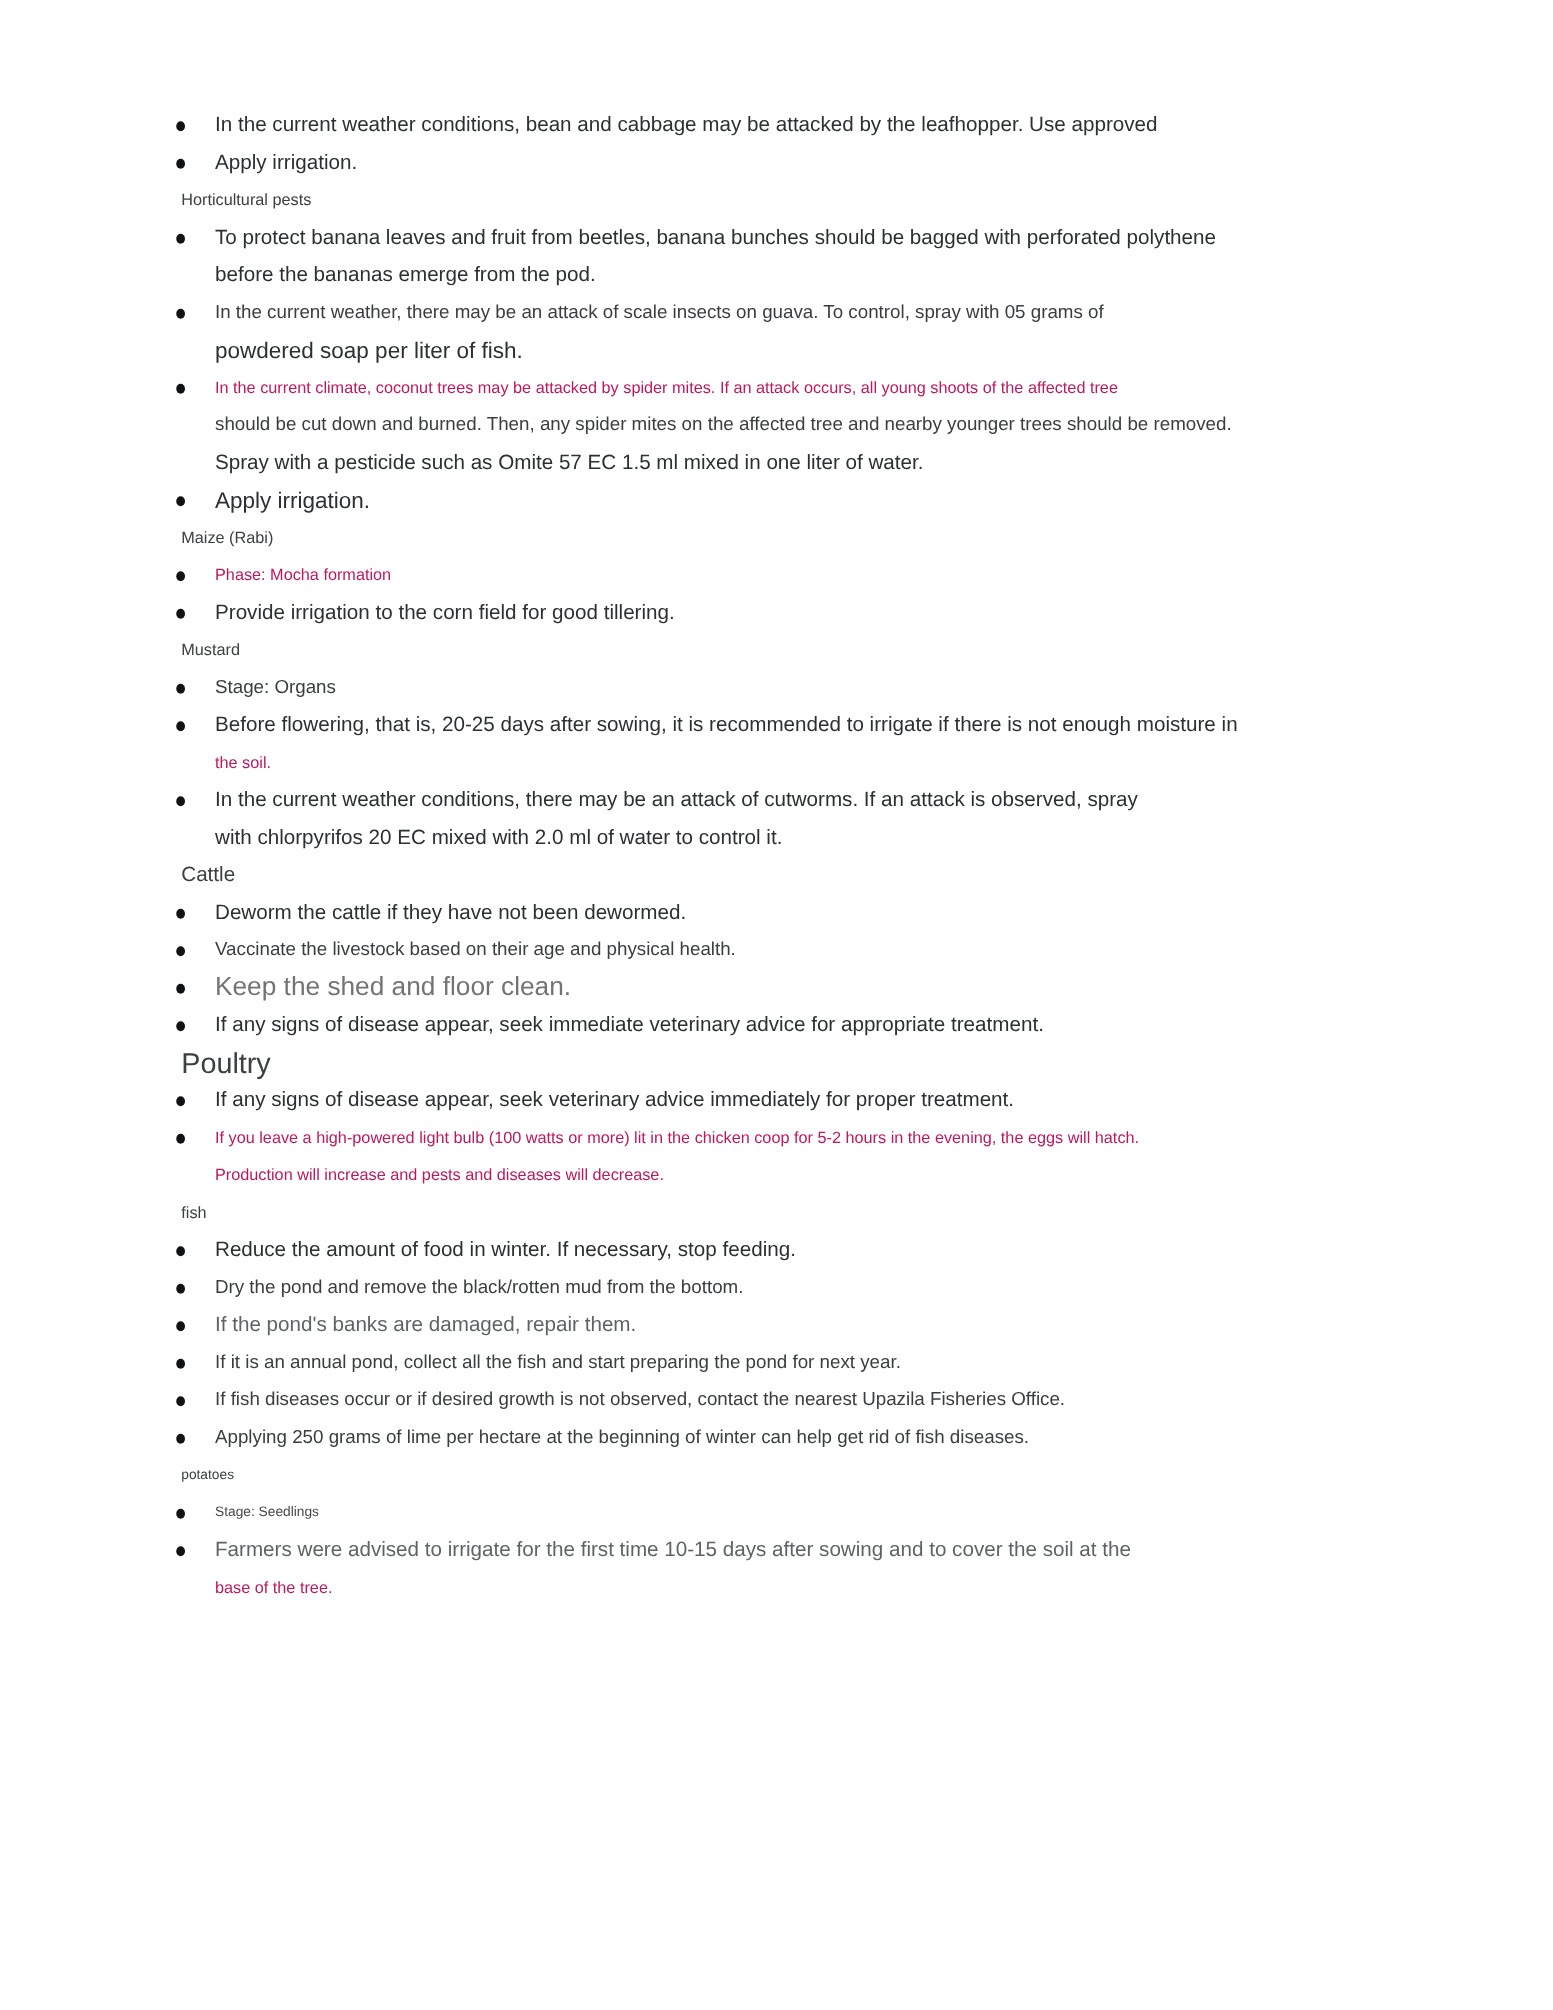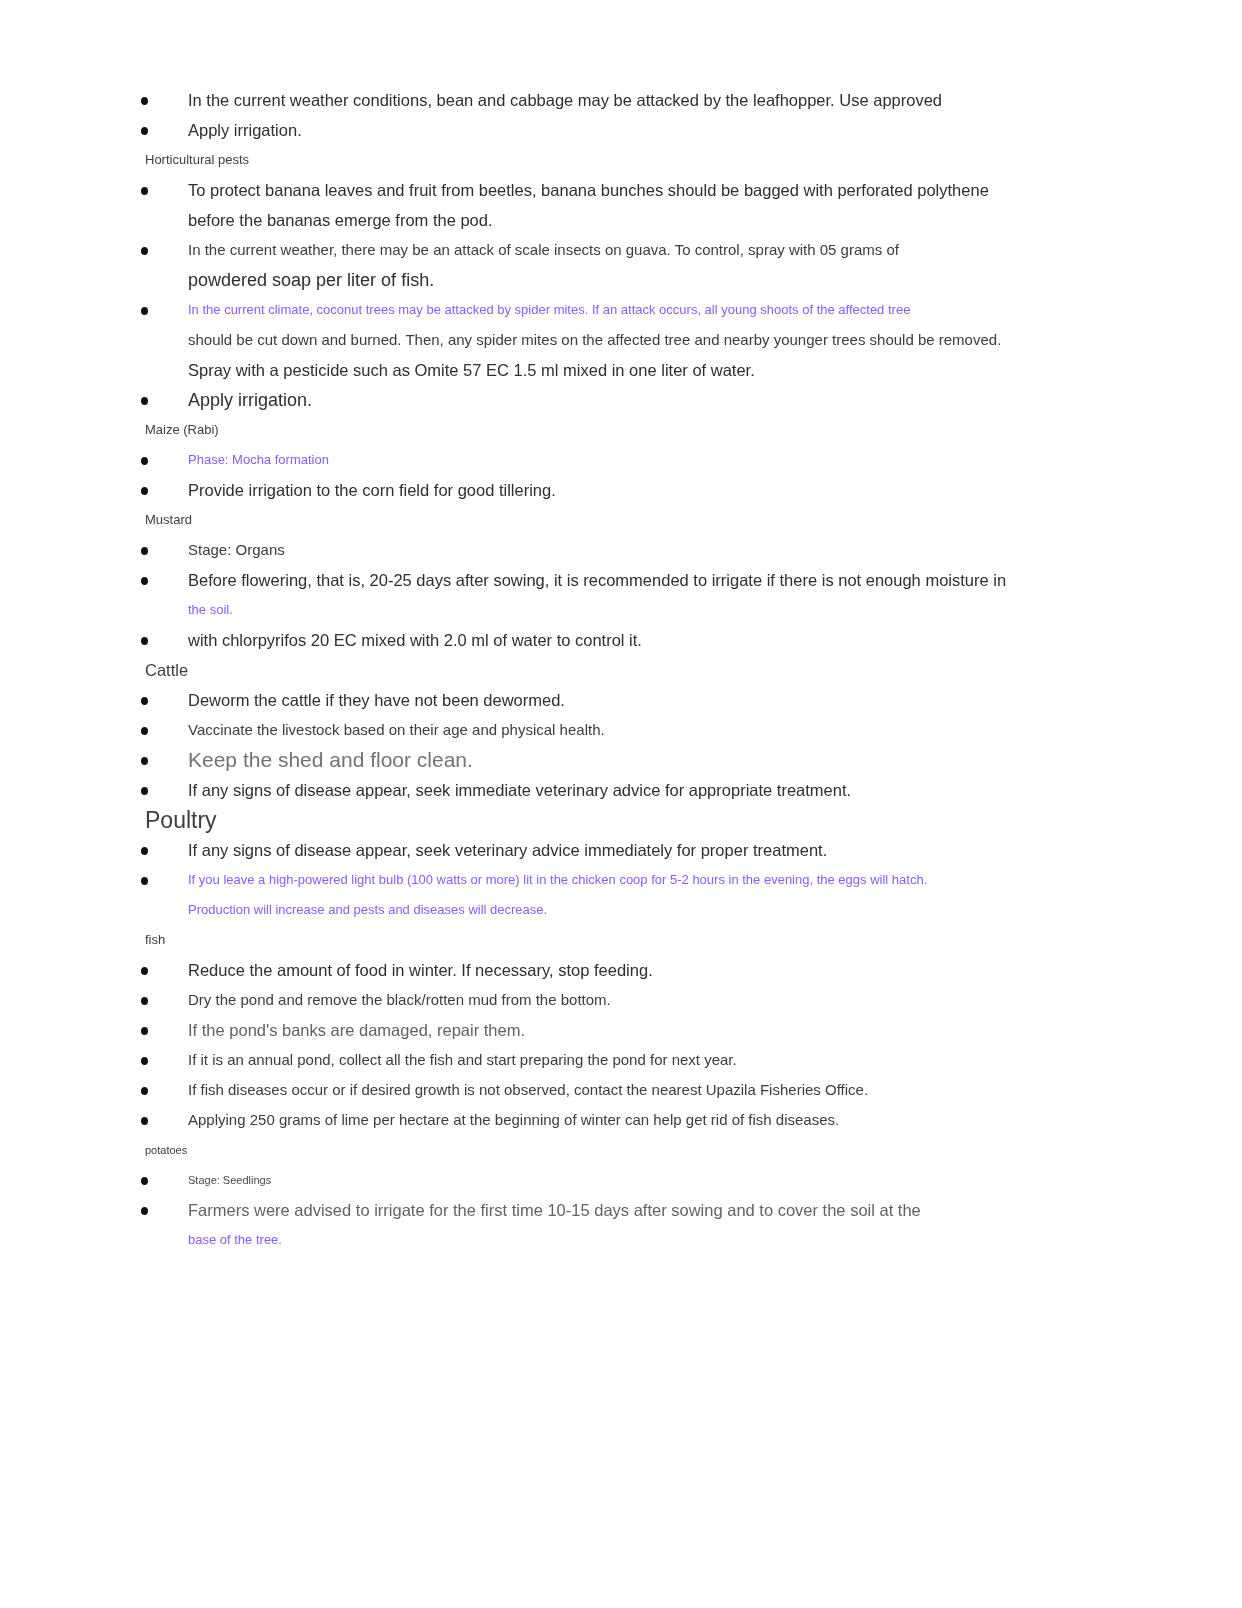--- a/index.html
+++ b/index.html
@@ -30,26 +30,25 @@
     width: 7px;
     height: 8px;
     border-radius: 50%;
     background: #111215;
   }
   .line {
     display: block;
     line-height: 30px;
     white-space: nowrap;
     color: #303336;
-    margin-left: 16px;
   }
   .block.heading .line { margin-left: 5px; color: #3c4043; }
   
   .s-xs  { font-size: 11px;   color: #47494d; }
-  .s-sm  { font-size: 13px;   color: #8b5cf6; }
+  .s-sm  { font-size: 13px;   color: #be185d; }
   .s-md  { font-size: 15px;   color: #3a3d41; }
   .s-lg  { font-size: 16.5px; color: #2c2f33; }
   .s-xl  { font-size: 18px;   color: #2c2f33; }
   .s-xxl { font-size: 21px;   color: #737373; }
   .s-h1  { font-size: 23px; color: #26282c; }
   .muted { color: #5f6368 !important; }
 </style>
 </head>
 <body>
 
@@ -104,20 +103,21 @@
         <span class="dot"></span>
         <div class="line s-md">Stage: Organs</div>
       </div>
       <div class="block bullet">
         <span class="dot"></span>
         <div class="line s-lg">Before flowering, that is, 20-25 days after sowing, it is recommended to irrigate if there is not enough moisture in</div>
         <div class="line s-sm">the soil.</div>
       </div>
       <div class="block bullet">
         <span class="dot"></span>
+        <div class="line s-lg">In the current weather conditions, there may be an attack of cutworms. If an attack is observed, spray</div>
         <div class="line s-lg">with chlorpyrifos 20 EC mixed with 2.0 ml of water to control it.</div>
       </div>
       <div class="block heading">
         <div class="line s-lg">Cattle</div>
       </div>
       <div class="block bullet">
         <span class="dot"></span>
         <div class="line s-lg">Deworm the cattle if they have not been dewormed.</div>
       </div>
       <div class="block bullet">

